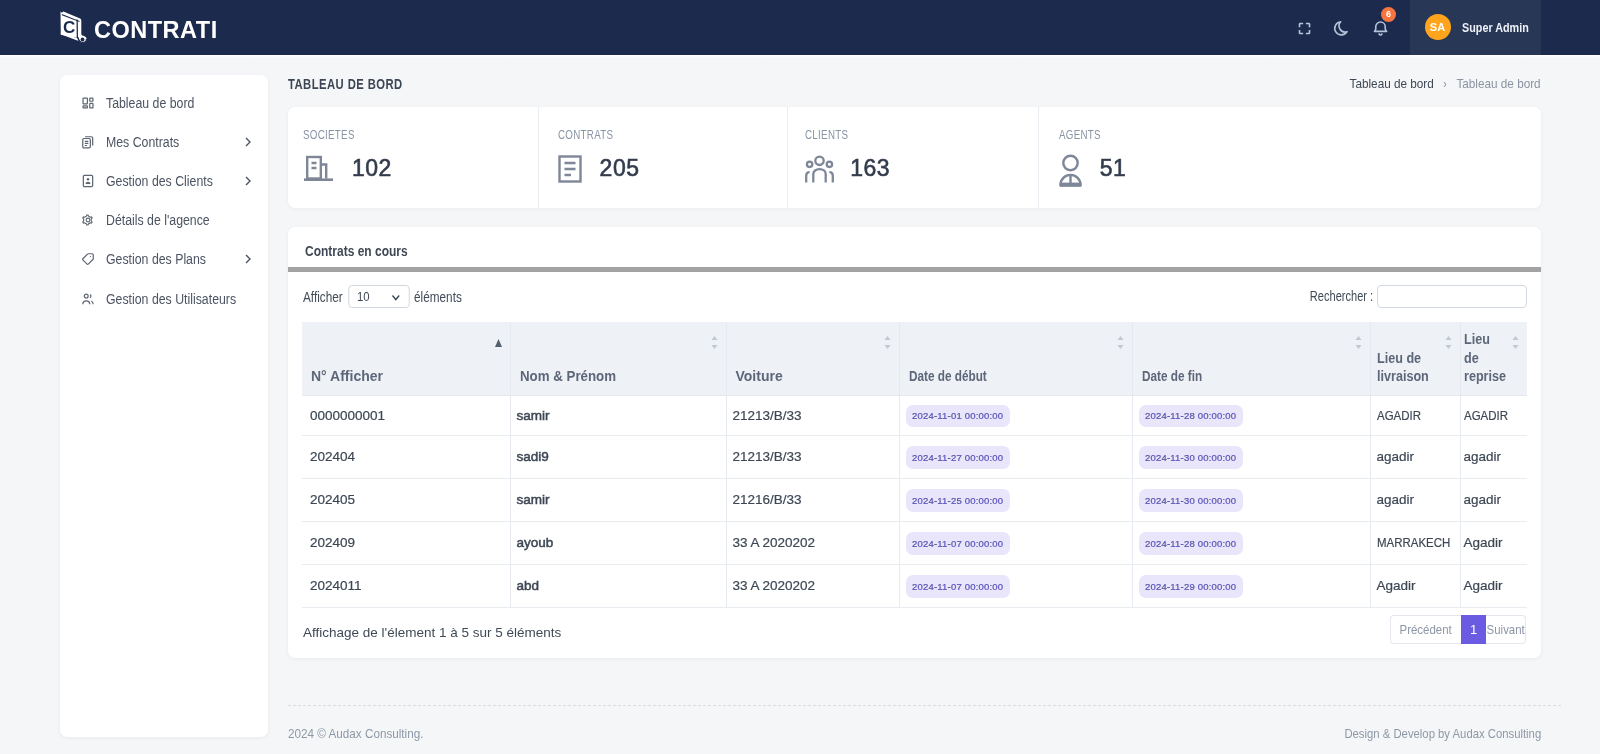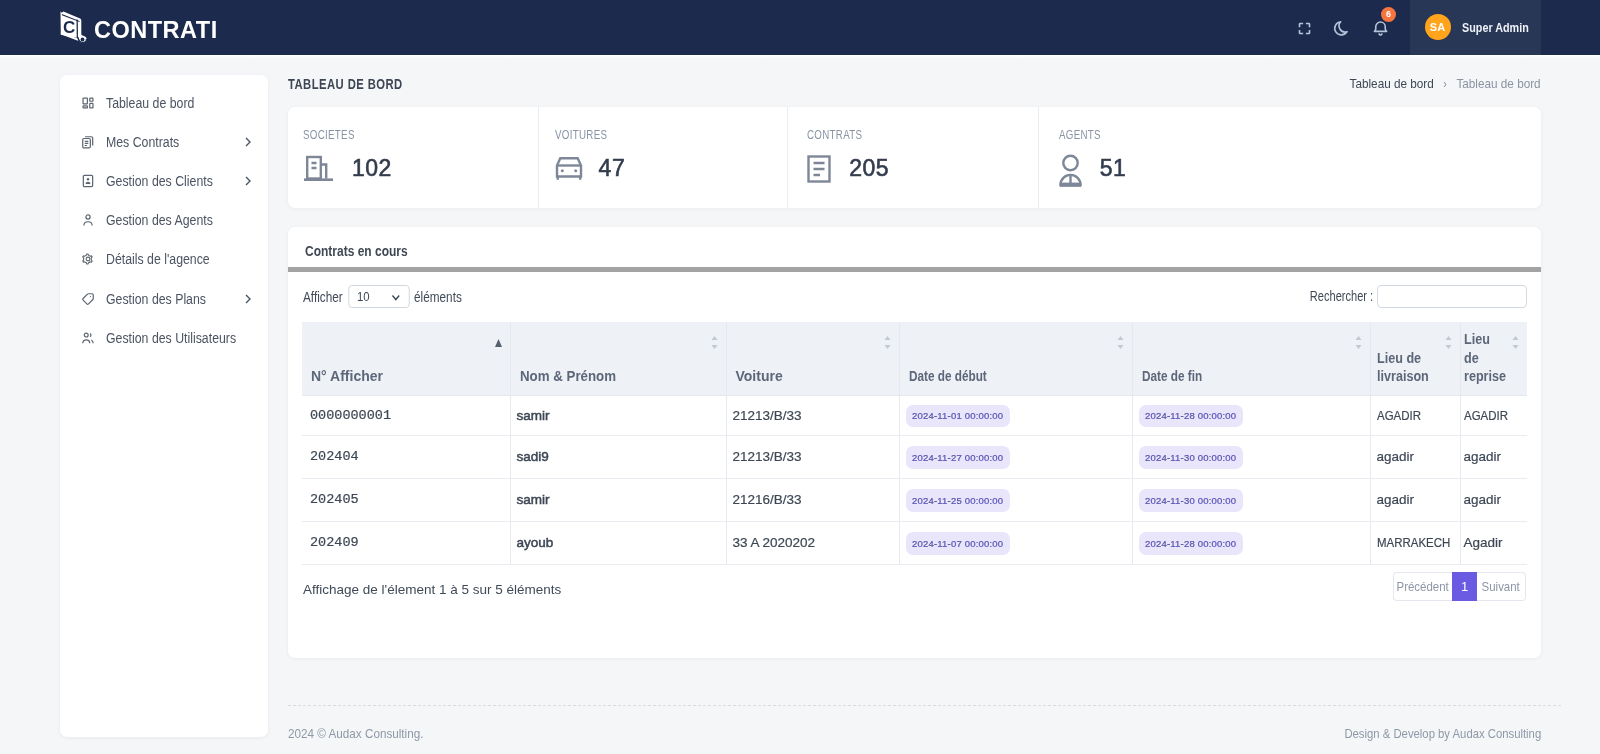--- a/index.html
+++ b/index.html
@@ -77,36 +77,36 @@
   border-radius:4px; background:#fff; }
 table.dt { border-collapse:collapse; table-layout:fixed; width:1225px; margin-left:14px; }
 table.dt th, table.dt td { border-left:1px solid #e6e9ef; font-weight:normal; }
 table.dt th:first-child, table.dt td:first-child { border-left:none; }
 table.dt thead th { background:#eef1f6; height:73px; vertical-align:bottom; text-align:left;
   padding:0 8px 9px 9px; font-size:14px; font-weight:bold; color:#5d6779; position:relative; }
 table.dt thead th .ht { display:inline-block; white-space:nowrap; transform-origin:0 0; line-height:18.5px; }
 table.dt thead th .sort { position:absolute; top:14px; right:8px; }
 table.dt tbody td { height:43px; padding:0 6px; font-size:13.5px; color:#3d4754; border-bottom:1px solid #e8ebf0; }
 table.dt tbody tr:first-child td { height:40px; }
-table.dt td:first-child { padding-left:8px;font-family:Liberation Mono, monospace; }
+table.dt td:first-child { padding-left:8px; }
 table.dt th:nth-child(6) { padding-left:6px; }
 table.dt th:last-child, table.dt td:last-child { padding-left:3px; }
 table.dt tbody tr td { border-top:1px solid #e6e9ef; -webkit-text-stroke:0.2px #3d4754; }
 table.dt tbody td:nth-child(2) { -webkit-text-stroke:0.5px #3d4754; }
 .up { display:inline-block; transform:scaleX(0.85); transform-origin:0 50%; }
 .dbadge { display:inline-block; background:#e9e5fb; color:#6457e6; font-size:9.5px;
   padding:5.5px 6.5px 6px; border-radius:7px; letter-spacing:0.2px; position:relative; top:1px; }
 .tfoot { position:relative; height:52px; }
 .tfoot .info { position:absolute; left:15px; top:17px; font-size:13.5px; color:#3f4a57; }
 .pagin { position:absolute; right:15px; top:7px; display:flex; height:29px; }
 .pbtn { border:1px solid #e4e7ed; background:#fff; color:#8d96a5; font-size:13px;
   display:flex; align-items:center; justify-content:center; }
 .pbtn span { transform:scaleX(0.88); }
-.pbtn.prev { border-radius:4px 0 0 4px; border-right:none; width:59px; }
-.pbtn.next { border-radius:0 4px 4px 0; border-left:none; width:49px; }
+.pbtn.prev { border-radius:4px 0 0 4px; border-right:none; width:71px; }
+.pbtn.next { border-radius:0 4px 4px 0; border-left:none; width:40px; }
 .pnum { background:#6a5be2; color:#fff; font-size:13px; width:25px; display:flex; align-items:center; justify-content:center; }
 
 .pfoot { position:absolute; top:705px; left:288px; width:1273px; border-top:1px dashed #d9dce2; }
 .pfoot .fl { position:absolute; left:0; top:20px; font-size:13px; color:#8d99a6; white-space:nowrap;
   transform:scaleX(0.9); transform-origin:0 50%; }
 .pfoot .fr { position:absolute; right:20px; top:20px; font-size:13px; color:#8d99a6; white-space:nowrap;
   transform:scaleX(0.87); transform-origin:100% 50%; }
 </style>
 </head>
 <body>
@@ -174,27 +174,20 @@
   <div class="mi">
     <svg class="ic" viewBox="0 0 24 24" fill="none" stroke="#5d6670" stroke-width="2.1">
       <rect x="4" y="2.5" width="16" height="19" rx="2"></rect>
       <circle cx="12" cy="9" r="2.1" fill="#5d6670" stroke="none"></circle>
       <path d="M7.8 17 c0-2.4 1.9-3.8 4.2-3.8 s4.2 1.4 4.2 3.8" fill="#5d6670" stroke="none"></path>
     </svg>
     <span class="lbl">Gestion des Clients</span>
     <svg class="chev" width="8" height="10" viewBox="0 0 8 10" fill="none" stroke="#4c5462" stroke-width="1.4">
         <path d="M2 1 L6 5 L2 9"></path>
       </svg>
-  </div>
-  <div class="mi">
-    <svg class="ic" viewBox="0 0 24 24" fill="none" stroke="#5d6670" stroke-width="2.1">
-      <circle cx="12" cy="7" r="3.6"></circle>
-      <path d="M5 21.5 c0-4 3-6.5 7-6.5 s7 2.5 7 6.5"></path>
-    </svg>
-    <span class="lbl">Gestion des Agents</span>
   </div>
   <div class="mi">
     <svg class="ic" viewBox="0 0 24 24" fill="none" stroke="#5d6670" stroke-width="1.9">
       <circle cx="12" cy="12" r="3.2"></circle>
       <path d="M12 3.5 l.95 2.1 a6.4 6.4 0 0 1 2.75 1.6 l2.3 -.55 1.05 1.9 -1.6 1.8 a6.4 6.4 0 0 1 0 3.2 l1.6 1.8 -1.05 1.9 -2.3 -.55 a6.4 6.4 0 0 1 -2.75 1.6 L12 20.5 l-2.1 0 -.75 -2.1 a6.4 6.4 0 0 1 -2.75 -1.6 l-2.3 .55 -1.05 -1.9 1.6 -1.8 a6.4 6.4 0 0 1 0 -3.2 l-1.6 -1.8 1.05 -1.9 2.3 .55 A6.4 6.4 0 0 1 9.15 5.6 l.75 -2.1 z"></path>
     </svg>
     <span class="lbl">Détails de l'agence</span>
   </div>
   <div class="mi">
     <svg class="ic" viewBox="0 0 24 24" fill="none" stroke="#5d6670" stroke-width="2.1">
@@ -232,41 +225,42 @@
       <div class="srow">
         <svg width="31" height="27" viewBox="0 0 31 27" fill="none" stroke="#7e8798" stroke-width="2.4">
           <rect x="4.2" y="2" width="13.6" height="21.5"></rect>
           <path d="M8.5 8 h5 M8.5 13 h5"></path>
           <path d="M17.8 9.5 h5.4 v14"></path>
           <path d="M1 24.7 h29" stroke-width="2.6"></path>
         </svg>
         <span class="num">102</span>
       </div>
     </div>
-    <div class="stat" style="padding-left:16px;">
-      <div class="slbl">VOITURES</div>
-      <div class="srow">
-        <svg width="28" height="25" viewBox="0 0 28 25" fill="none" stroke="#7e8798" stroke-width="2.4">
-          <path d="M2 9.5 L5.3 2.3 h17.4 L26 9.5 v11 h-24 z"></path>
-          <path d="M2 9.5 h24"></path>
-          <path d="M2.8 20.5 v3.3 M25.2 20.5 v3.3"></path>
-          <circle cx="7.3" cy="14.8" r="1.5" fill="#7e8798" stroke="none"></circle>
-          <circle cx="20.7" cy="14.8" r="1.5" fill="#7e8798" stroke="none"></circle>
-        </svg>
-        <span class="num" style="margin-left:16px;">47</span>
-      </div>
-    </div>
     <div class="stat" style="padding-left:19px;">
       <div class="slbl">CONTRATS</div>
       <div class="srow">
         <svg width="24" height="28" viewBox="0 0 24 28" fill="none" stroke="#7e8798" stroke-width="2.4">
           <rect x="1.5" y="1.5" width="21" height="25"></rect>
           <path d="M6.5 8 h11 M6.5 14 h11 M6.5 20 h6.5"></path>
         </svg>
         <span class="num" style="margin-left:18px;">205</span>
+      </div>
+    </div>
+    <div class="stat" style="padding-left:17px;">
+      <div class="slbl">CLIENTS</div>
+      <div class="srow">
+        <svg width="29" height="29" viewBox="0 0 29 29" fill="none" stroke="#7e8798" stroke-width="2.3">
+          <circle cx="14.5" cy="6.8" r="4.2"></circle>
+          <path d="M8.3 28.5 v-8.5 c0-3 2.6-4.8 6.2-4.8 s6.2 1.8 6.2 4.8 v8.5"></path>
+          <circle cx="4.6" cy="10.3" r="2.7"></circle>
+          <path d="M1.2 28.5 v-6.8 c0-2.2 1.4-3.6 3.4-3.6"></path>
+          <circle cx="24.4" cy="10.3" r="2.7"></circle>
+          <path d="M27.8 28.5 v-6.8 c0-2.2 -1.4-3.6 -3.4-3.6"></path>
+        </svg>
+        <span class="num" style="margin-left:16px;">163</span>
       </div>
     </div>
     <div class="stat" style="padding-left:20px;">
       <div class="slbl">AGENTS</div>
       <div class="srow">
         <svg width="23" height="33" viewBox="0 0 23 33" fill="none" stroke="#7e8798" stroke-width="2.4" style="margin-top:3px;">
           <circle cx="11.5" cy="9" r="7.2"></circle>
           <path d="M1.4 31 a10.1 10.1 0 0 1 20.2 0 z"></path>
           <path d="M11.5 21 v10"></path>
           <path d="M1 30.7 h21" stroke-width="4.2"></path>
@@ -377,20 +371,29 @@
         </tr>
         <tr>
           <td>202409</td>
             <td>ayoub</td>
             <td>33 A 2020202</td>
           <td><span class="dbadge">2024-11-07 00:00:00</span></td>
           <td><span class="dbadge">2024-11-28 00:00:00</span></td>
           <td><span class="up">MARRAKECH</span></td>
             <td>Agadir</td>
         </tr>
+        <tr>
+          <td>2024011</td>
+            <td>abd</td>
+            <td>33 A 2020202</td>
+          <td><span class="dbadge">2024-11-07 00:00:00</span></td>
+          <td><span class="dbadge">2024-11-29 00:00:00</span></td>
+          <td>Agadir</td>
+            <td>Agadir</td>
+        </tr>
       </tbody>
     </table>
     <div class="tfoot">
       <div class="info">Affichage de l'élement 1 à 5 sur 5 éléments</div>
       <div class="pagin">
         <div class="pbtn prev">
             <span>Précédent</span>
           </div>
         <div class="pnum">1</div>
         <div class="pbtn next">

